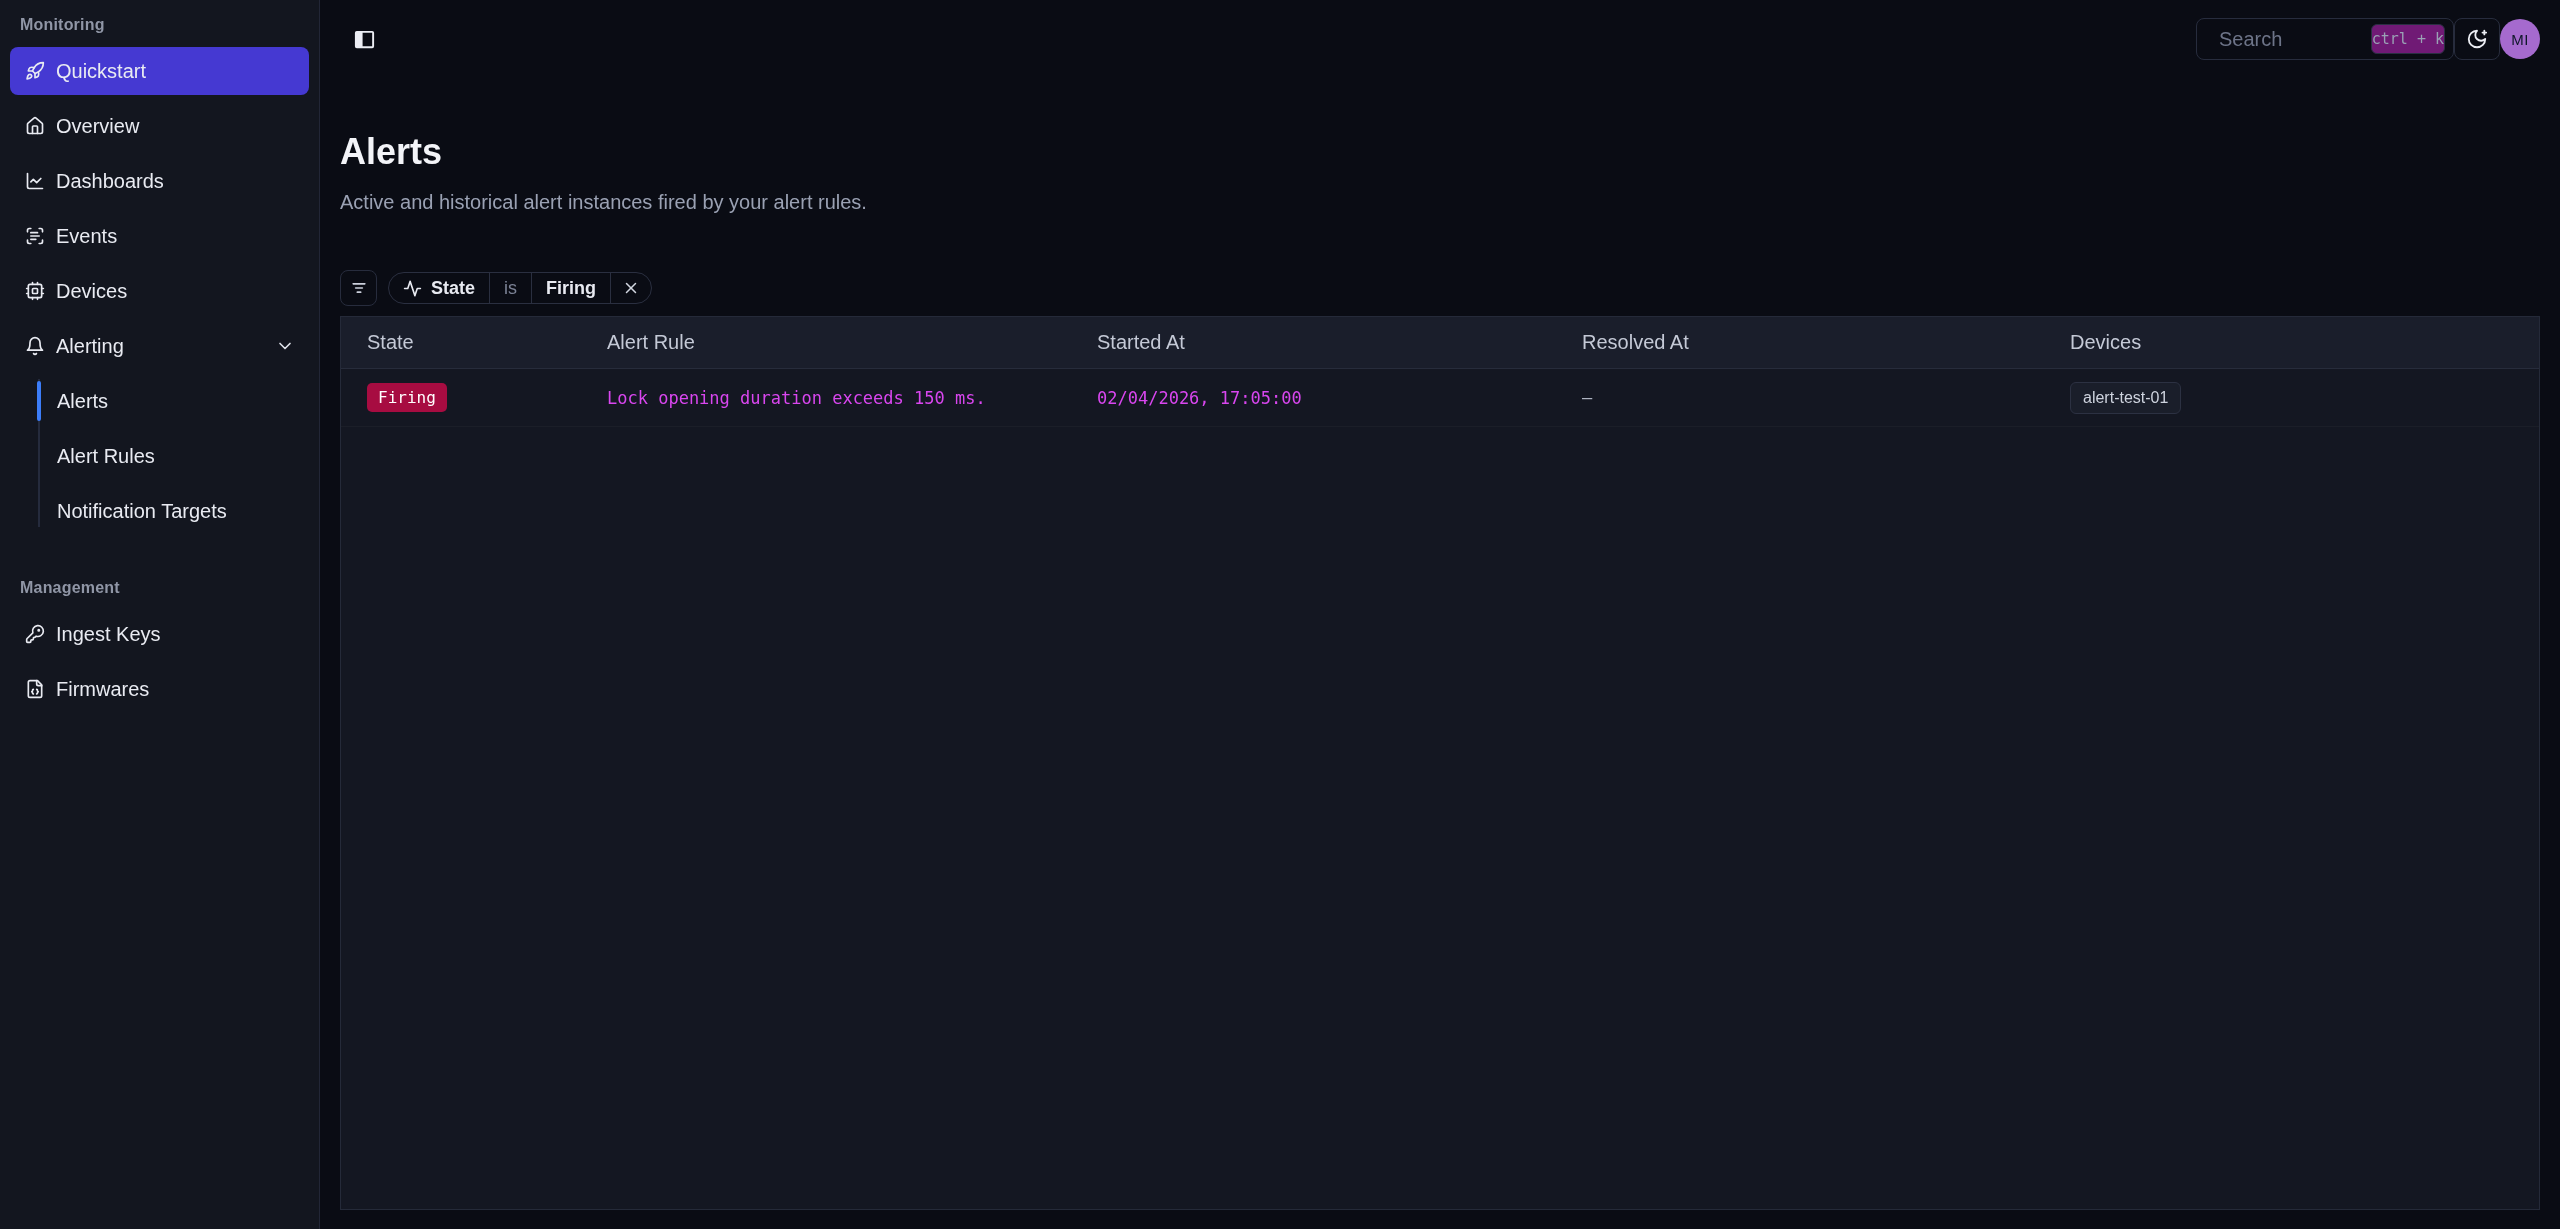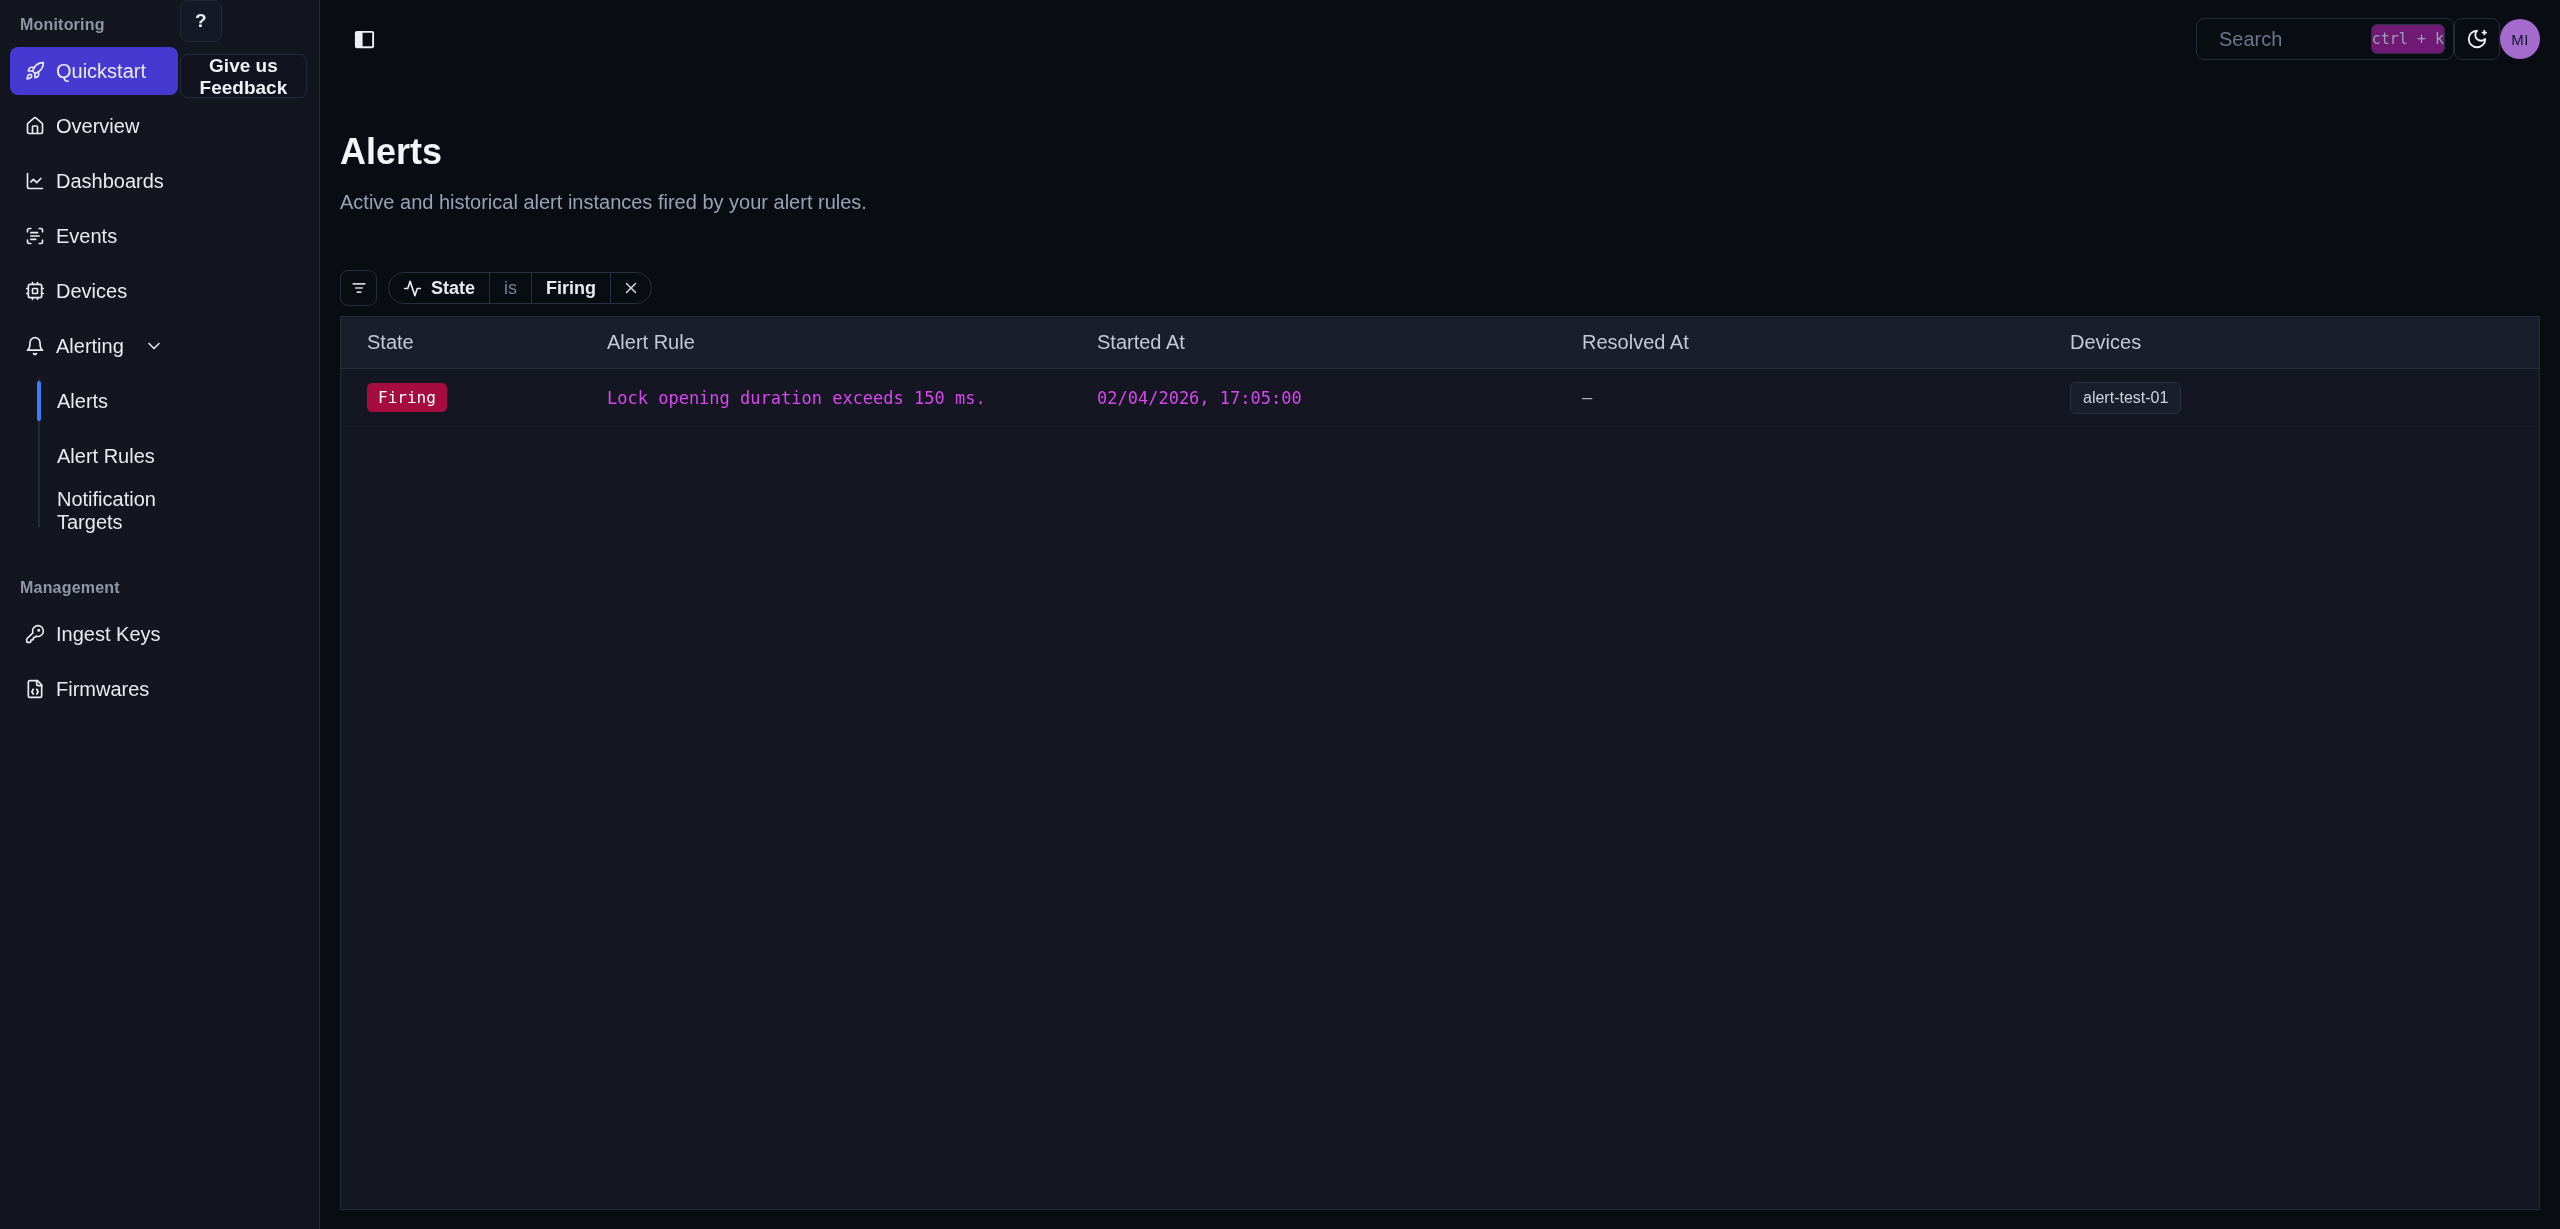--- a/index.html
+++ b/index.html
@@ -256,24 +256,20 @@
               <path d="M15 2H6a2 2 0 0 0-2 2v16a2 2 0 0 0 2 2h12a2 2 0 0 0 2-2V7z"></path>
               <path d="M14 2v4a2 2 0 0 0 2 2h4"></path>
               <path d="M10 12.5c-.9 0-1 .5-1 1v.8c0 .6-.3.9-.9.9.6 0 .9.3.9.9v.8c0 .5.1 1 1 1"></path>
               <path d="M14 12.5c.9 0 1 .5 1 1v.8c0 .6.3.9.9.9-.6 0-.9.3-.9.9v.8c0 .5-.1 1-1 1"></path>
             </svg>
         </span>
         <span>Firmwares</span>
       </div>
     </nav>
 
-    <div class="sidebar-footer">
-      <button class="help-btn">?</button>
-      <button class="feedback-btn">Give us Feedback</button>
-    </div>
   </aside>
 
   <div class="content">
 
     <header class="topbar">
       <button class="icon-btn-plain">
         <span>
           <svg width="23" height="23" viewBox="0 0 24 24" fill="none" stroke="currentColor" stroke-width="2" stroke-linejoin="round">
               <rect x="3" y="4" width="7" height="16" fill="currentColor" stroke="none"></rect>
               <rect x="3" y="4" width="18" height="16" rx="1"></rect>

